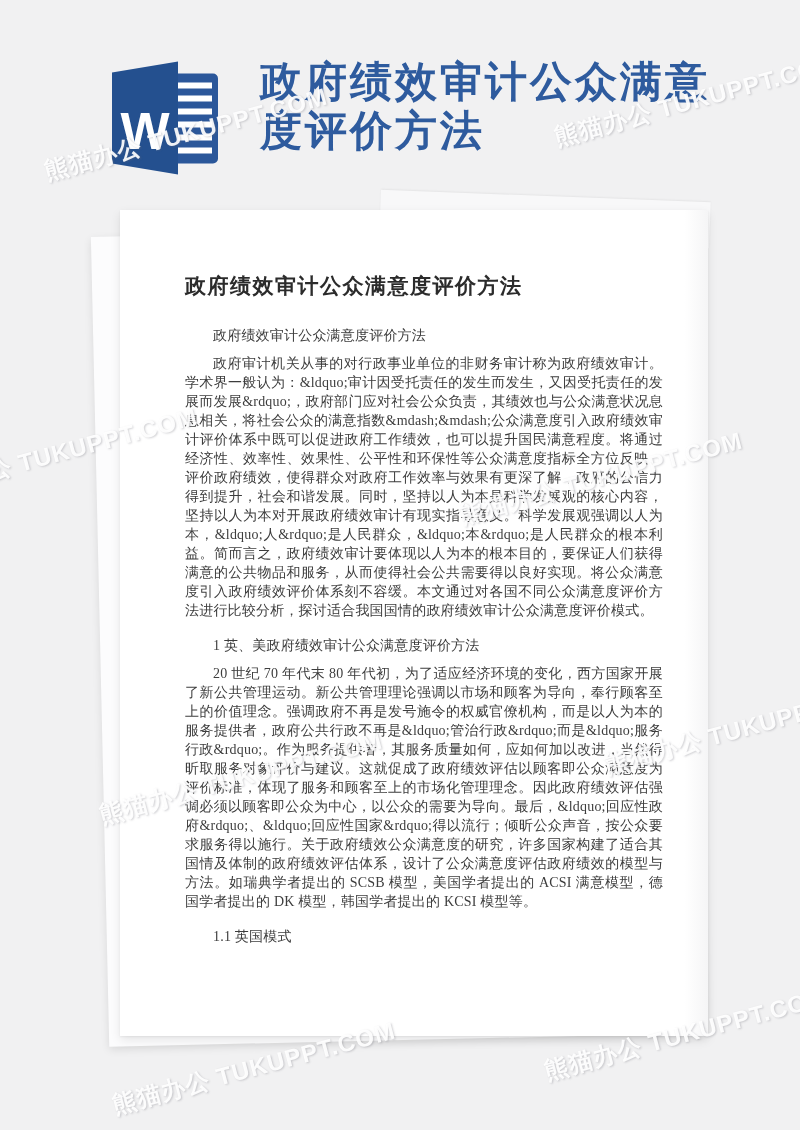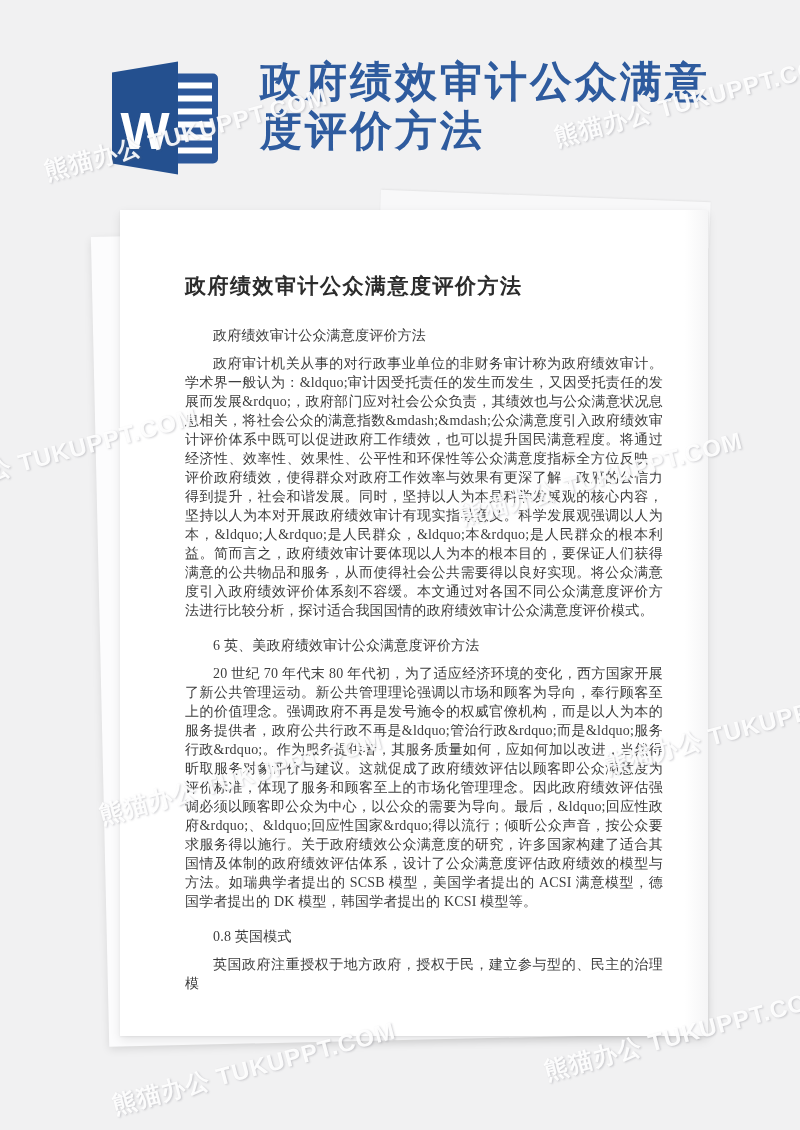--- a/index.html
+++ b/index.html
@@ -79,24 +79,23 @@
 <div class="header-title">政府绩效审计公众满意度评价方法</div>
 
 <div class="back-sheet"></div>
 <div class="back-sheet-top"></div>
 
 <div class="page">
   <div class="doc-body">
     <h1 class="doc-title">政府绩效审计公众满意度评价方法</h1>
     <p class="doc-line">政府绩效审计公众满意度评价方法</p>
     <p class="doc-para">政府审计机关从事的对行政事业单位的非财务审计称为政府绩效审计。学术界一般认为：&amp;ldquo;审计因受托责任的发生而发生，又因受托责任的发展而发展&amp;rdquo;，政府部门应对社会公众负责，其绩效也与公众满意状况息息相关，将社会公众的满意指数&amp;mdash;&amp;mdash;公众满意度引入政府绩效审计评价体系中既可以促进政府工作绩效，也可以提升国民满意程度。将通过经济性、效率性、效果性、公平性和环保性等公众满意度指标全方位反映、评价政府绩效，使得群众对政府工作效率与效果有更深了解，政府的公信力得到提升，社会和谐发展。同时，坚持以人为本是科学发展观的核心内容，坚持以人为本对开展政府绩效审计有现实指导意义。科学发展观强调以人为本，&amp;ldquo;人&amp;rdquo;是人民群众，&amp;ldquo;本&amp;rdquo;是人民群众的根本利益。简而言之，政府绩效审计要体现以人为本的根本目的，要保证人们获得满意的公共物品和服务，从而使得社会公共需要得以良好实现。将公众满意度引入政府绩效评价体系刻不容缓。本文通过对各国不同公众满意度评价方法进行比较分析，探讨适合我国国情的政府绩效审计公众满意度评价模式。</p>
-    <p class="doc-heading">6 英、美政府绩效审计公众满意度评价方法</p>
+    <p class="doc-heading">1 英、美政府绩效审计公众满意度评价方法</p>
     <p class="doc-para">20 世纪 70 年代末 80 年代初，为了适应经济环境的变化，西方国家开展了新公共管理运动。新公共管理理论强调以市场和顾客为导向，奉行顾客至上的价值理念。强调政府不再是发号施令的权威官僚机构，而是以人为本的服务提供者，政府公共行政不再是&amp;ldquo;管治行政&amp;rdquo;而是&amp;ldquo;服务行政&amp;rdquo;。作为服务提供者，其服务质量如何，应如何加以改进，当然得昕取服务对象评价与建议。这就促成了政府绩效评估以顾客即公众满意度为评价标准，体现了服务和顾客至上的市场化管理理念。因此政府绩效评估强调必须以顾客即公众为中心，以公众的需要为导向。最后，&amp;ldquo;回应性政府&amp;rdquo;、&amp;ldquo;回应性国家&amp;rdquo;得以流行；倾昕公众声音，按公众要求服务得以施行。关于政府绩效公众满意度的研究，许多国家构建了适合其国情及体制的政府绩效评估体系，设计了公众满意度评估政府绩效的模型与方法。如瑞典学者提出的 SCSB 模型，美国学者提出的 ACSI 满意模型，德国学者提出的 DK 模型，韩国学者提出的 KCSI 模型等。</p>
-    <p class="doc-heading">0.8 英国模式</p>
-    <p class="doc-para">英国政府注重授权于地方政府，授权于民，建立参与型的、民主的治理模</p>
+    <p class="doc-heading">1.1 英国模式</p>
   </div>
 </div>
 
 <span class="wm wm-a1">熊猫办公 TUKUPPT.COM</span>
 <span class="wm wm-a2">熊猫办公 TUKUPPT.COM</span>
 <span class="wm wm-b1">熊猫办公 TUKUPPT.COM</span>
 <span class="wm wm-b2">熊猫办公 TUKUPPT.COM</span>
 <span class="wm wm-c1">熊猫办公 TUKUPPT.COM</span>
 <span class="wm wm-c2">熊猫办公 TUKUPPT.COM</span>
 <span class="wm wm-d1">熊猫办公 TUKUPPT.COM</span>

